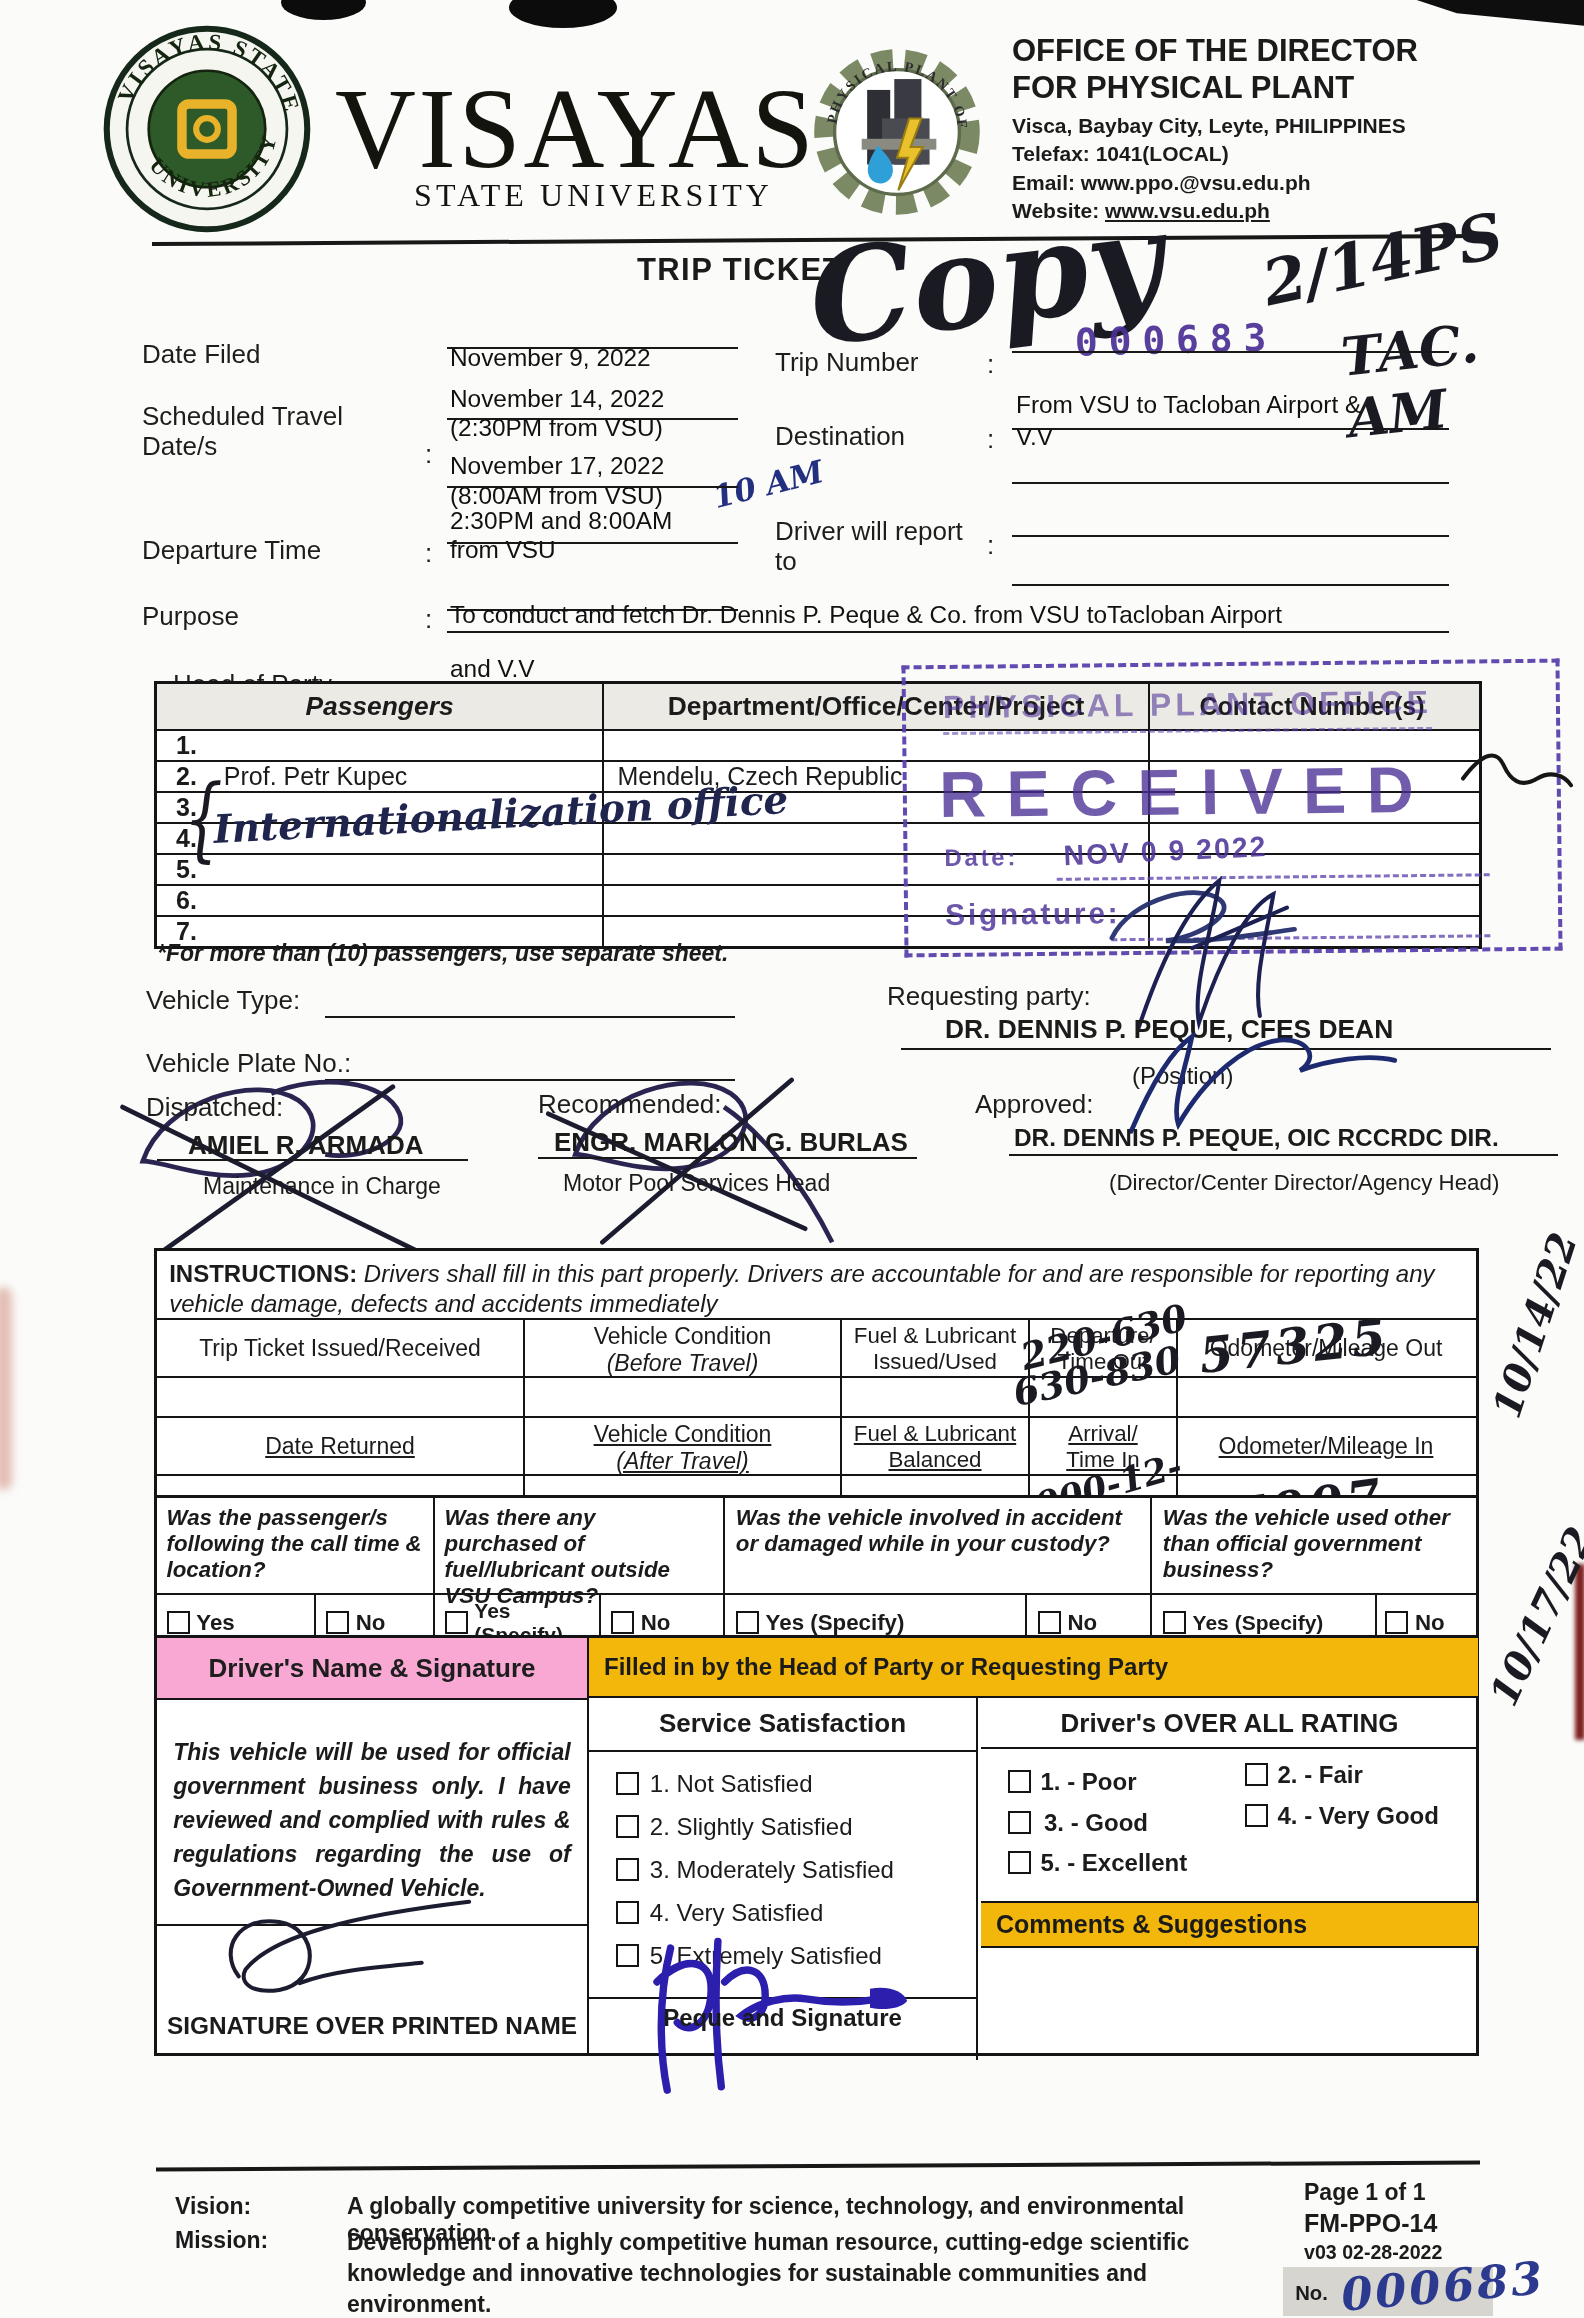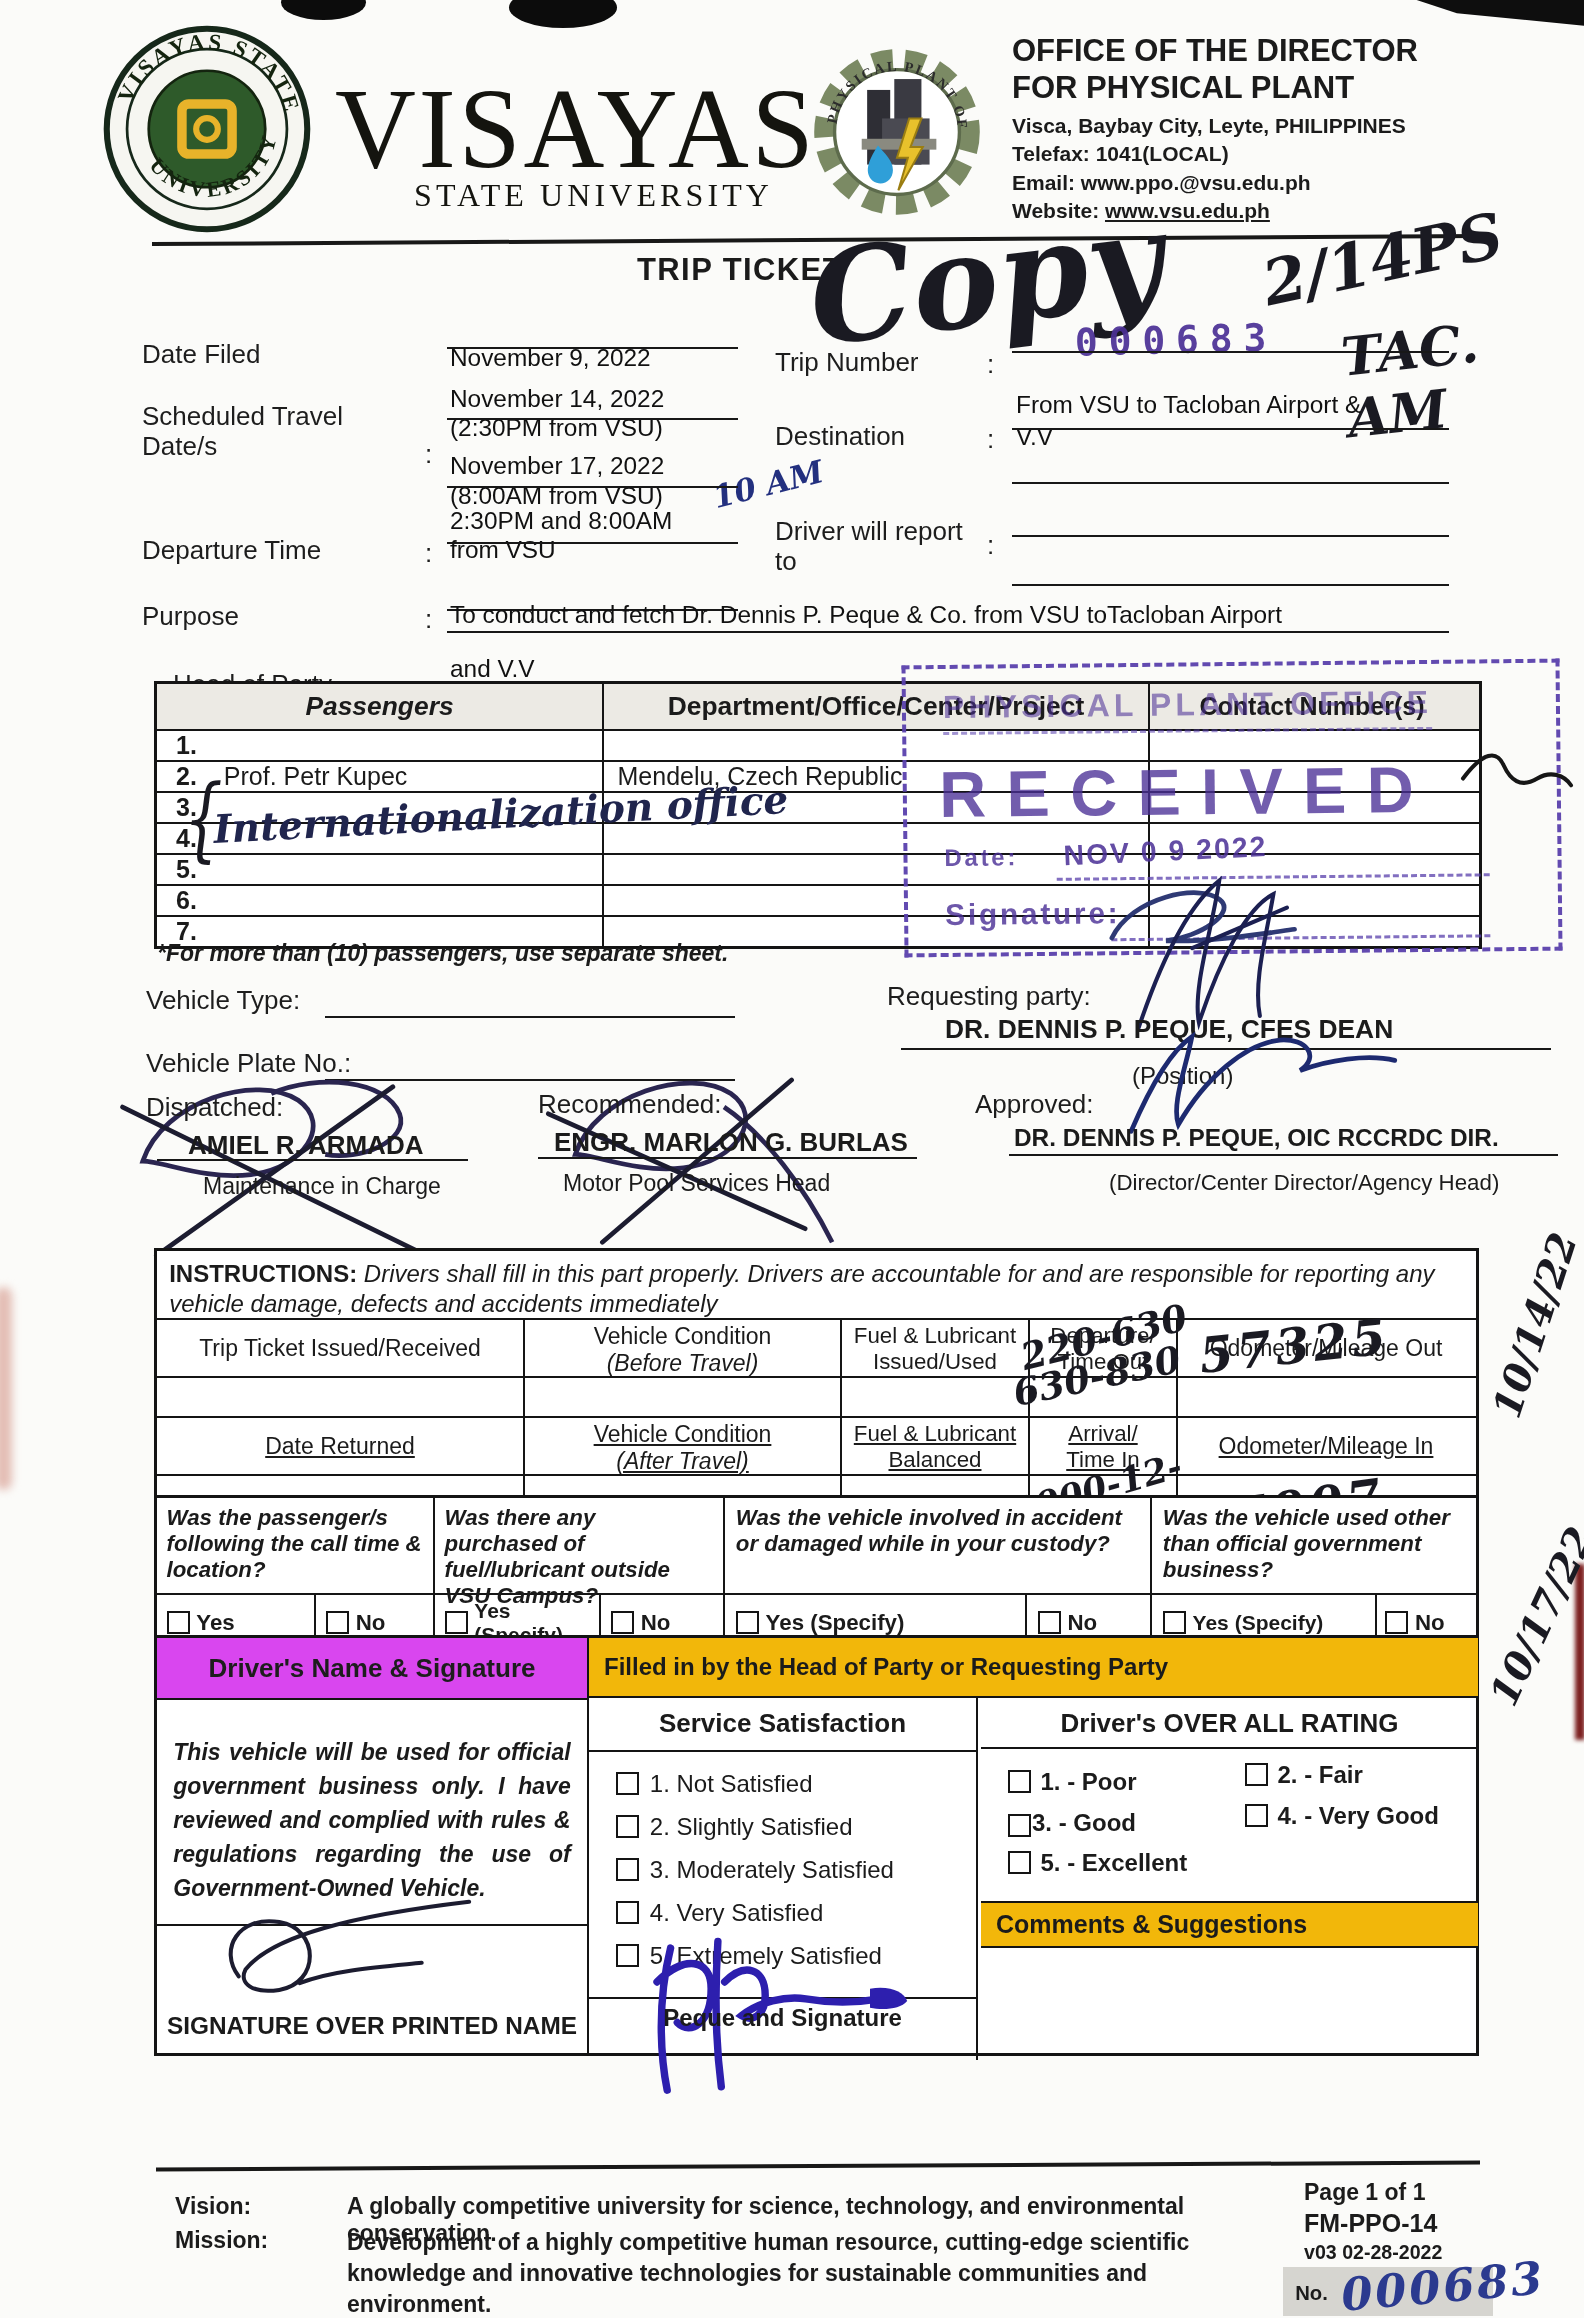--- a/index.html
+++ b/index.html
@@ -372,21 +372,21 @@
           <span class="cb"></span>
           <span style="font-size:22.3px;font-weight:bold;">No</span>
         </div>
       </div>
     </div>
   </div>
 
   <div class="abs" style="left:154px;top:1635px;width:1325px;height:421px;border:3.4px solid #141414;background:#fff;box-sizing:border-box;">
 
     <div class="abs" style="left:0;top:0;width:432px;height:100%;border-right:2.7px solid #141414;box-sizing:border-box;">
-      <div style="height:60px;background:#d946ef;border-bottom:2.7px solid #141414;display:flex;align-items:center;justify-content:center;" class="b lbl">Driver's Name &amp; Signature</div>
+      <div style="height:60px;background:#f9a8d4;border-bottom:2.7px solid #141414;display:flex;align-items:center;justify-content:center;" class="b lbl">Driver's Name &amp; Signature</div>
       <div class="i b" style="padding:35px 16.3px 0 16.3px;font-size:23px;line-height:34px;text-align:justify;">This vehicle will be used for official government business only.  I have reviewed and complied with rules &amp; regulations regarding the use of Government-Owned Vehicle.</div>
       <div class="abs" style="left:0;top:286px;width:100%;border-bottom:2.7px solid #141414;"></div>
       <svg class="abs sig" style="left:41px;top:257px;" width="305" height="122" viewBox="0 0 450 180">
         <path d="M60,120 C30,80 60,30 120,40 C180,50 180,130 120,140 C80,146 60,130 70,110 C110,60 230,30 400,10 M150,130 C200,110 280,105 330,100" fill="none" stroke="#1c1c30" stroke-width="6" stroke-linecap="round"></path>
       </svg>
       <div class="abs b" style="left:0;top:374px;width:100%;text-align:center;font-size:24.4px;">SIGNATURE OVER PRINTED NAME</div>
     </div>
 
     <div class="abs" style="left:432px;top:0;width:889px;height:60px;background:#f2b70a;border-bottom:2.7px solid #141414;display:flex;align-items:center;box-sizing:border-box;">
       <span class="b" style="font-size:24px;margin-left:15px;">Filled in by the Head of Party or Requesting Party</span>
@@ -428,21 +428,21 @@
       <div class="b" style="font-size:26px;text-align:center;padding-top:9.5px;height:39px;border-bottom:2.7px solid #141414;">Driver's OVER ALL RATING</div>
       <div style="position:relative;height:152px;">
         <div class="abs" style="left:27px;top:19px;display:flex;align-items:center;gap:9.5px;">
           <span class="cb"></span>
           <span style="font-size:24px;font-weight:bold;">1. - Poor</span>
         </div>
         <div class="abs" style="left:264px;top:12.2px;display:flex;align-items:center;gap:9.5px;">
           <span class="cb"></span>
           <span style="font-size:24px;font-weight:bold;">2. - Fair</span>
         </div>
-        <div class="abs" style="left:27px;top:60px;display:flex;align-items:flex-end;gap:1px;">
+        <div class="abs" style="left:27px;top:60px;display:flex;align-items:center;gap:13px;">
           <span class="cb"></span>
           <span style="font-size:24px;font-weight:bold;">3. - Good</span>
         </div>
         <div class="abs" style="left:264px;top:53px;display:flex;align-items:center;gap:9.5px;">
           <span class="cb"></span>
           <span style="font-size:24px;font-weight:bold;">4. - Very Good</span>
         </div>
         <div class="abs" style="left:27px;top:100px;display:flex;align-items:center;gap:9.5px;">
           <span class="cb"></span>
           <span style="font-size:24px;font-weight:bold;">5. - Excellent</span>

